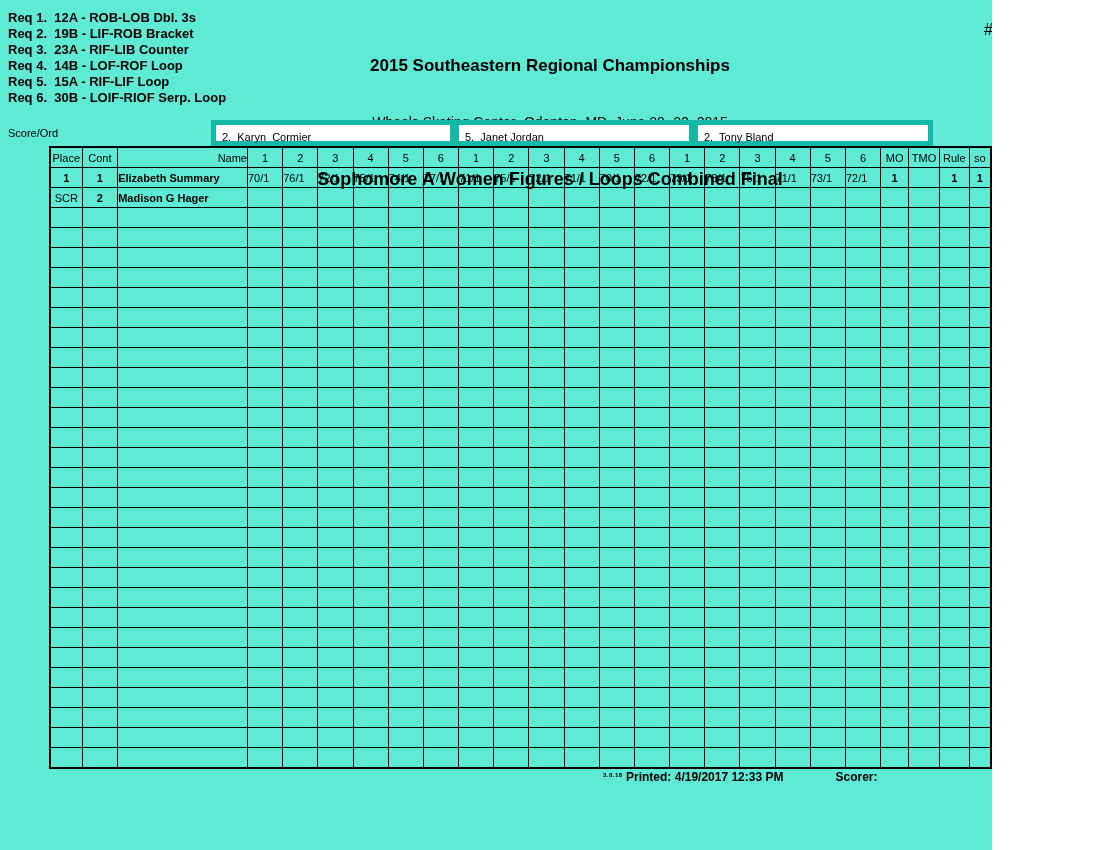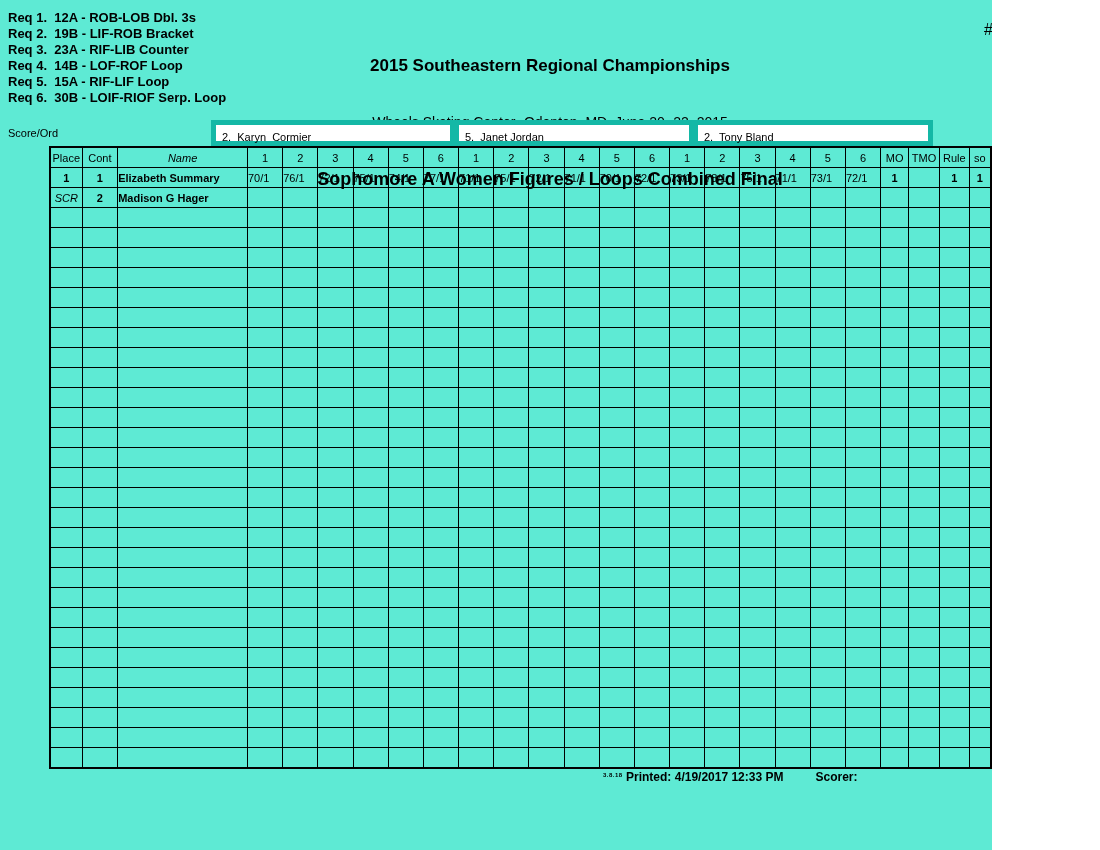--- a/index.html
+++ b/index.html
@@ -27,31 +27,31 @@
   .j1{left:206px;width:244px;}
   .j2{left:449px;width:240px;}
   .j3{left:688px;width:240px;}
 
   
   table.grid{position:absolute;left:5px;top:146px;border-collapse:collapse;
              table-layout:fixed;border:2px solid #000;margin-left:44px;}
   table.grid td{border:1px solid #000;height:19px;padding:0;font-size:11px;
                 overflow:hidden;white-space:nowrap;}
   td.h{text-align:center;border-bottom:4px double #000;}
-  td.hl{text-align:center;padding-left:4px;border-bottom:4px double #000;font-style:italic;}
+  td.hl{text-align:right;padding-left:4px;border-bottom:4px double #000;}
   td.thick{border-left:4px solid #000;}
   td.s{text-align:left;padding-left:2px;}
   td.pc{text-align:center;font-weight:bold;font-size:12px;}
-  td.pc.reg{font-weight:normal;font-size:11px;font-style:italic;}
+  td.pc.reg{font-weight:normal;font-size:11px;}
   td.nm{text-align:left;padding-left:5px;font-weight:bold;font-size:12px;}
 
   
   .footer{position:absolute;left:603px;top:770px;font-size:12px;font-weight:bold;white-space:pre;}
   .ver{font-size:6px;font-weight:bold;vertical-align:4px;letter-spacing:0.5px;}
-  .scorer{margin-left:32px;}
+  .scorer{margin-left:52px;}
 </style>
 </head>
 <body>
 
 <div class="page">
 
   <div class="reqs"><div>Req 1.  12A - ROB-LOB Dbl. 3s</div><div>Req 2.  19B - LIF-ROB Bracket</div><div>Req 3.  23A - RIF-LIB Counter</div><div>Req 4.  14B - LOF-ROF Loop</div><div>Req 5.  15A - RIF-LIF Loop</div><div>Req 6.  30B - LOIF-RIOF Serp. Loop</div></div>
 
   <div class="titleblock">
     <div class="t-title">2015 Southeastern Regional Championships</div>

